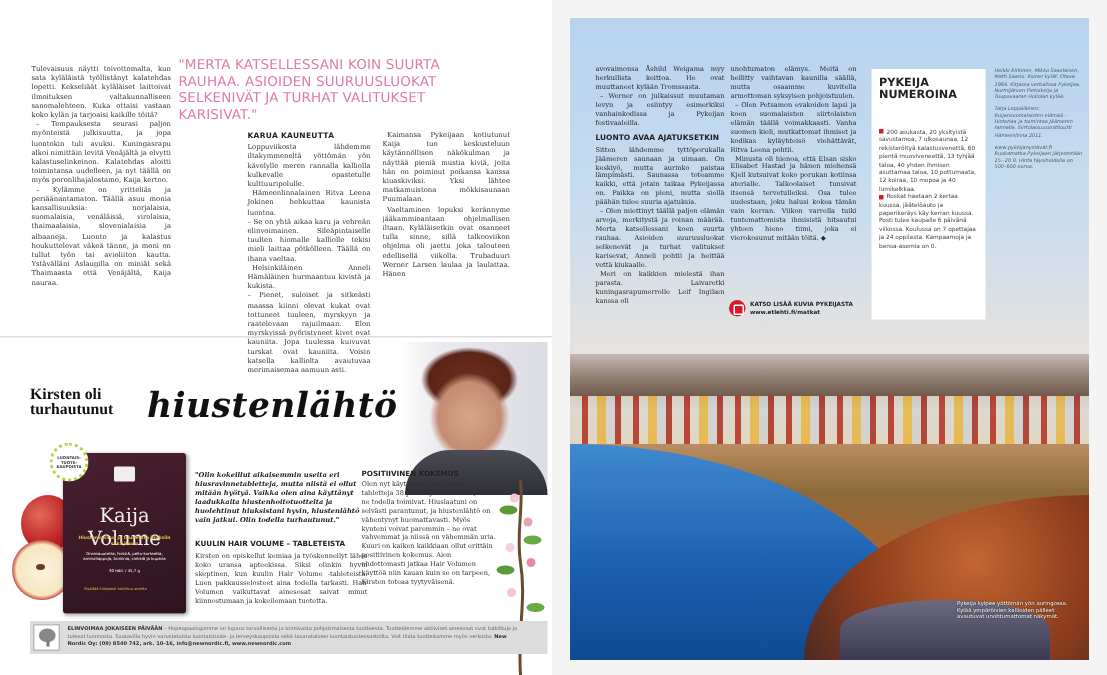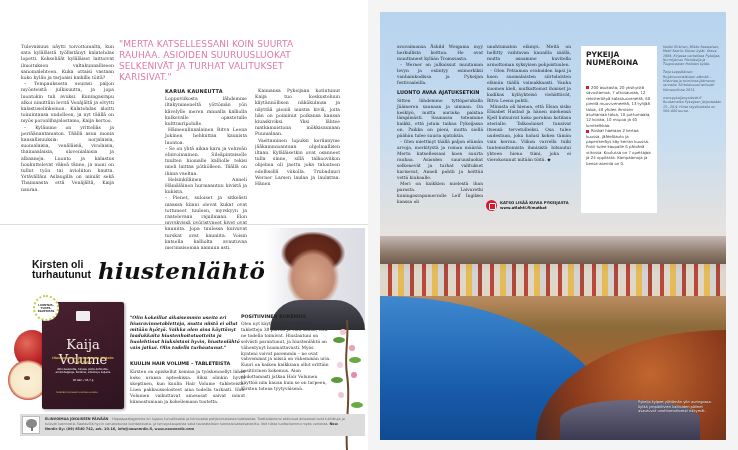--- a/index.html
+++ b/index.html
@@ -15,21 +15,21 @@
   .col .sub { font-family: "DejaVu Sans", sans-serif; font-weight: bold; font-size: 5px; color: #222; margin: 4px 0 2px; letter-spacing: 0.2px; }
   b { color: #111; }
 
   .pull-quote { position: absolute; left: 119px; top: 39px; width: 200px; font-family: "DejaVu Sans", sans-serif;
     color: #e07aa8; font-size: 9px; line-height: 11px; letter-spacing: 0.1px; font-weight: normal; }
 
   .rule { position: absolute; left: 0; top: 224px; width: 368px; height: 1px; background: #ddd; }
 
   
   .ad-label { position: absolute; left: 340px; top: 239px; font-family: "DejaVu Sans", sans-serif; font-size: 4.5px; color: #666; }
-  .headline-small { position: absolute; left: 20px; top: 259px; font-family: Liberation Sans, sans-serif; font-weight: bold; font-size: 10.5px; line-height: 10px; color: #111; margin-left: 12px; }
+  .headline-small { position: absolute; left: 20px; top: 259px; font-family: Liberation Serif, serif; font-weight: bold; font-size: 10.5px; line-height: 10px; color: #111; }
   .headline-big { position: absolute; left: 98px; top: 257px; font-family: "DejaVu Serif", serif; font-weight: bold; font-style: italic; font-size: 23px; color: #111; letter-spacing: 0.3px; }
   .photo-woman { position: absolute; left: 265px; top: 228px; width: 100px; height: 100px;
     background: radial-gradient(ellipse 38px 42px at 48px 50px, #d7a58a 0%, #c48d73 55%, transparent 70%),
                 radial-gradient(ellipse 45px 30px at 48px 25px, #6e2f1f 0%, #5a2418 60%, transparent 72%),
                 linear-gradient(to right, #fff 0%, #e9e9ee 30%, #dcdce4 100%); }
   .woman-shirt { position: absolute; left: 270px; top: 300px; width: 95px; height: 30px; background: linear-gradient(to bottom, #4b4b55, #2e2e36); border-radius: 40px 40px 0 0; }
   .badge { position: absolute; left: 33px; top: 295px; width: 26px; height: 26px; border-radius: 50%; background: #fff;
     border: 2px dotted #b9d34a; font-family: "DejaVu Sans", sans-serif; font-size: 2.6px; font-weight: bold; text-align: center; line-height: 3.2px; padding-top: 7px; color: #333; }
   .product-box { position: absolute; left: 42px; top: 302px; width: 82px; height: 107px; background: linear-gradient(160deg, #4a2030, #2e1420);
     border-radius: 2px; box-shadow: 1px 1px 3px rgba(0,0,0,0.4); }

